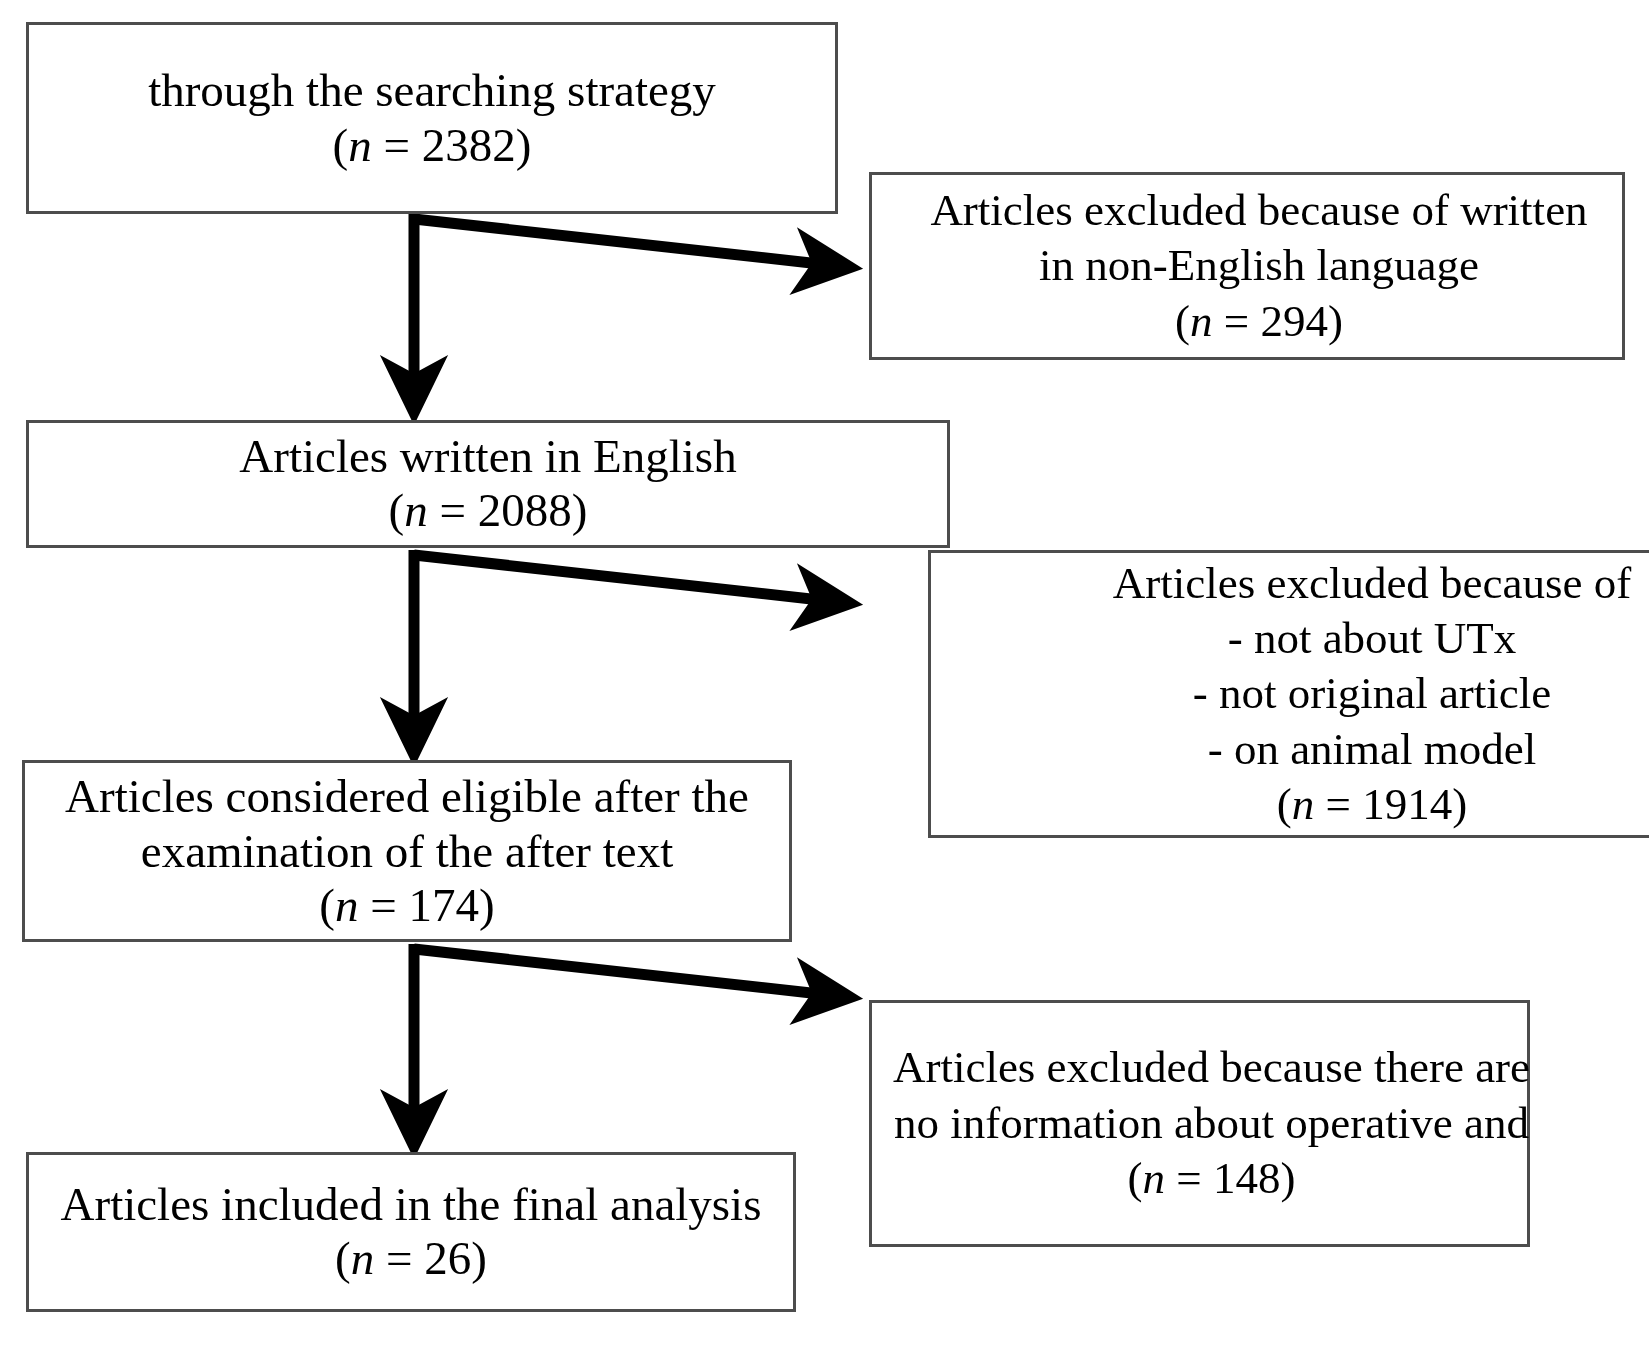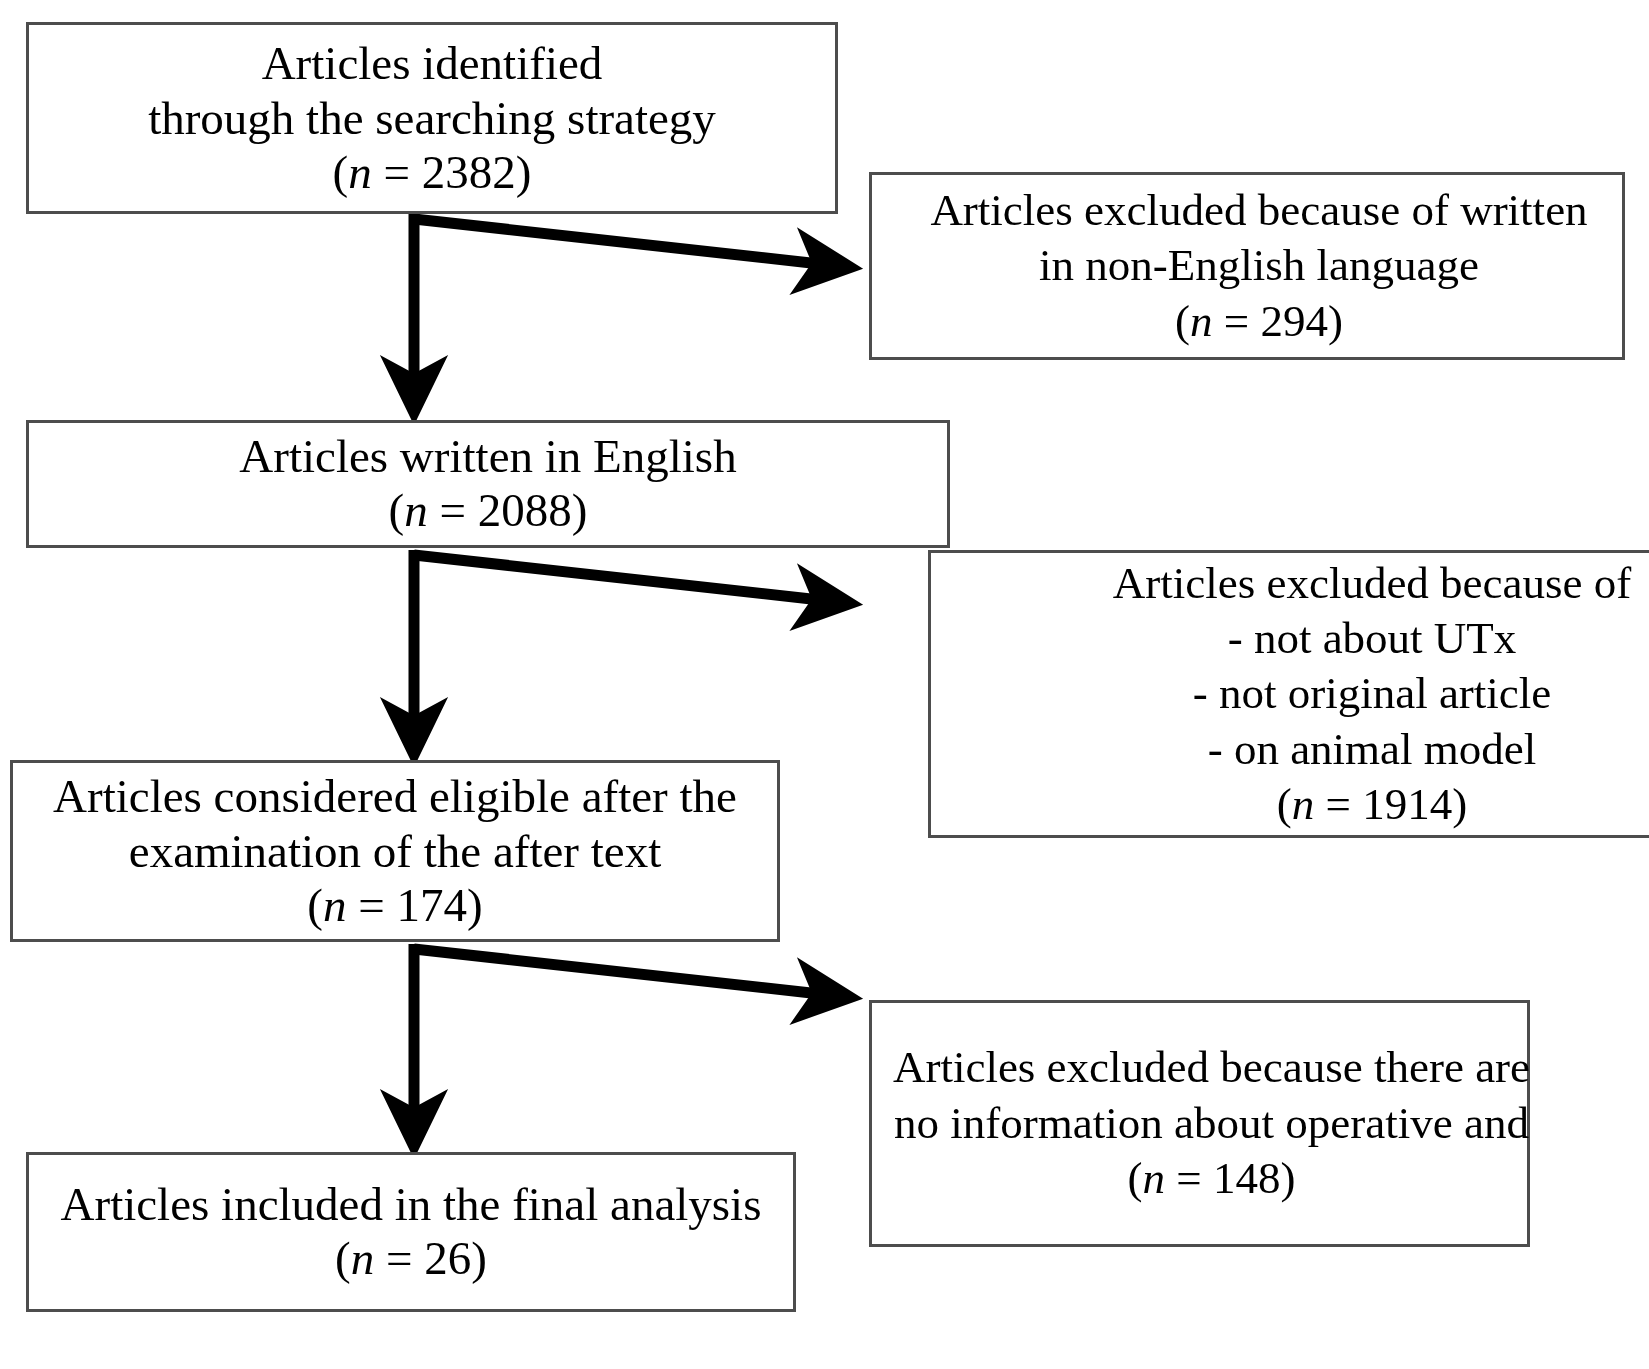--- a/index.html
+++ b/index.html
@@ -52,21 +52,21 @@
     position: absolute;
     left: 0;
     top: 0;
     width: 1649px;
     height: 1369px;
     pointer-events: none;
   }
   
   #node-identified  { left: 26px;  top: 22px;   width: 812px; height: 192px; }
   #node-english     { left: 26px;  top: 420px;  width: 924px; height: 128px; }
-  #node-eligible    { left: 10px;  top: 760px;  width: 770px; height: 182px; }
+  #node-eligible    { left: 22px;  top: 760px;  width: 770px; height: 182px; }
   #node-included    { left: 26px;  top: 1152px; width: 770px; height: 160px; text-align: right; }
 
   #node-excl-lang   { left: 869px; top: 172px;  width: 756px; height: 188px; }
   #node-excl-topic  { left: 892px; top: 550px;  width: 864px; height: 288px; margin-left: 36px; }
   #node-excl-info   { left: 869px; top: 1000px; width: 661px; height: 247px; }
 
   #node-excl-lang .line,
   #node-excl-topic .line,
   #node-excl-info .line { font-size: 45px; line-height: 1.23; }
 
@@ -101,21 +101,20 @@
 
     <g>
       <line x1="414" y1="944" x2="414" y2="1134" stroke="#000000" stroke-width="11" marker-end="url(#ah)"></line>
     </g>
     <g>
       <line x1="414" y1="949" x2="838" y2="996" stroke="#000000" stroke-width="11" marker-end="url(#ah)"></line>
     </g>
   </svg>
 
   <div class="node center" id="node-identified">
-    <span class="line">Articles identified</span>
     <span class="line">through the searching strategy</span>
     <span class="line">(<span class="nvar">n</span> = <span>2382</span>)</span>
   </div>
 
   <div class="node center" id="node-english">
     <span class="line">Articles written in English</span>
     <span class="line">(<span class="nvar">n</span> = <span>2088</span>)</span>
   </div>
 
   <div class="node center" id="node-eligible">

